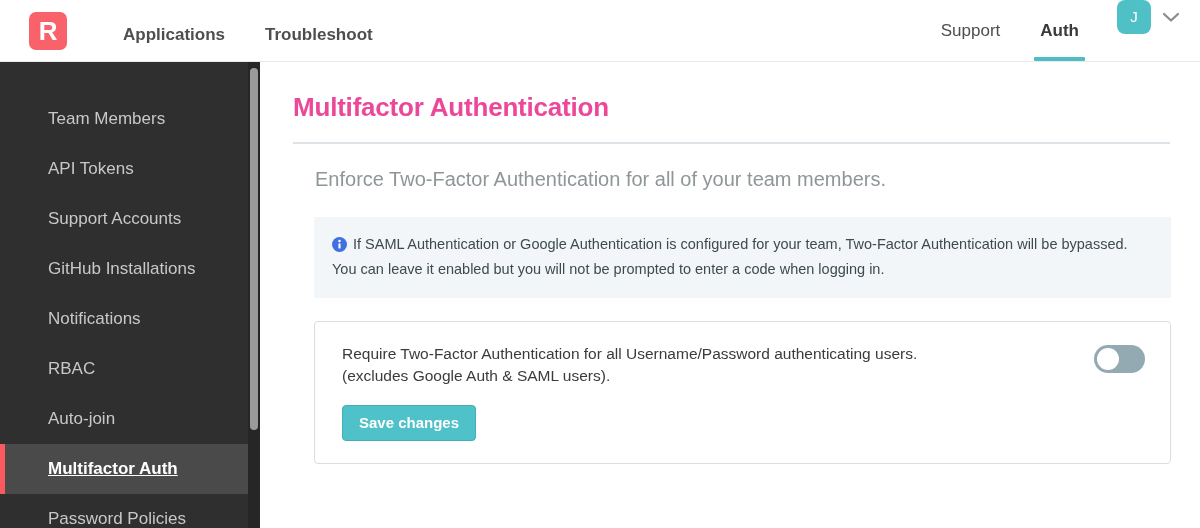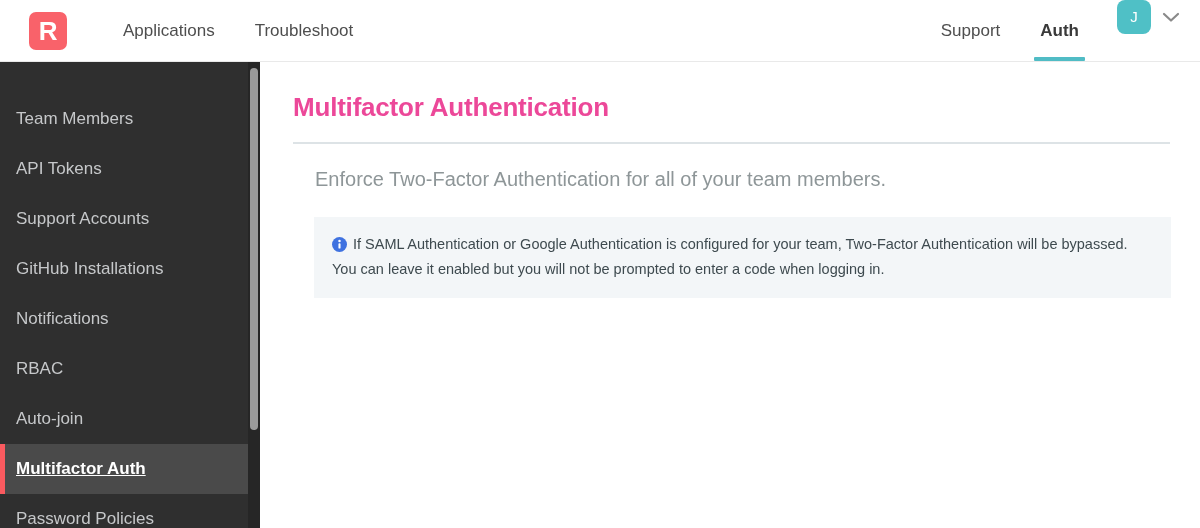--- a/index.html
+++ b/index.html
@@ -46,23 +46,23 @@
   .logo-letter {
     color: #ffffff;
     font-size: 26px;
     font-weight: bold;
     line-height: 1;
     letter-spacing: -0.5px;
   }
 
   .nav-left {
     display: flex;
-    align-items: center;
     margin-left: 36px;
     height: 54px;
+    font-weight: bold;
   }
   .nav-right {
     display: flex;
     align-items: flex-start;
     margin-left: auto;
     height: 62px;
     margin-right: 20px;
   }
 
   .nav-item {
@@ -129,21 +129,21 @@
     position: absolute;
     top: 0; left: 0;
     width: 248px;
     padding-top: 32px;
   }
   .side-item {
     position: relative;
     height: 50px;
     display: flex;
     align-items: center;
-    padding-left: 16px;
+    padding-left: 48px;
     font-size: 17px;
     color: #c6c8ca;
     cursor: pointer;
     white-space: nowrap;
   }
   .side-item.active {
     background: #4a4a4a;
     color: #ffffff;
     font-weight: bold;
     text-decoration: underline;
@@ -362,15 +362,27 @@
     <div class="alert">
       <span class="info-icon">
         <svg width="15" height="15" viewBox="0 0 15 15">
           <circle cx="7.5" cy="7.5" r="7.5" fill="#3f72e0"></circle>
           <circle cx="7.5" cy="4" r="1.25" fill="#ffffff"></circle>
           <rect x="6.45" y="6.2" width="2.1" height="5.4" rx="0.9" fill="#ffffff"></rect>
         </svg>
       </span><span class="alert-body-inline">If SAML Authentication or Google Authentication is configured for your team, Two-Factor Authentication will be bypassed. You can leave it enabled but you will not be prompted to enter a code when logging in.</span>
     </div>
 
+    <div class="card">
+      <div class="card-text">
+        <span>Require Two-Factor Authentication for all Username/Password authenticating users.</span>
+        <span>(excludes Google Auth &amp; SAML users).</span>
+      </div>
+
+      <div class="toggle">
+        <div class="toggle-knob"></div>
+      </div>
+
+      <button class="btn-save">Save changes</button>
+    </div>
 
   </div>
 </div>
 
 </body></html>

